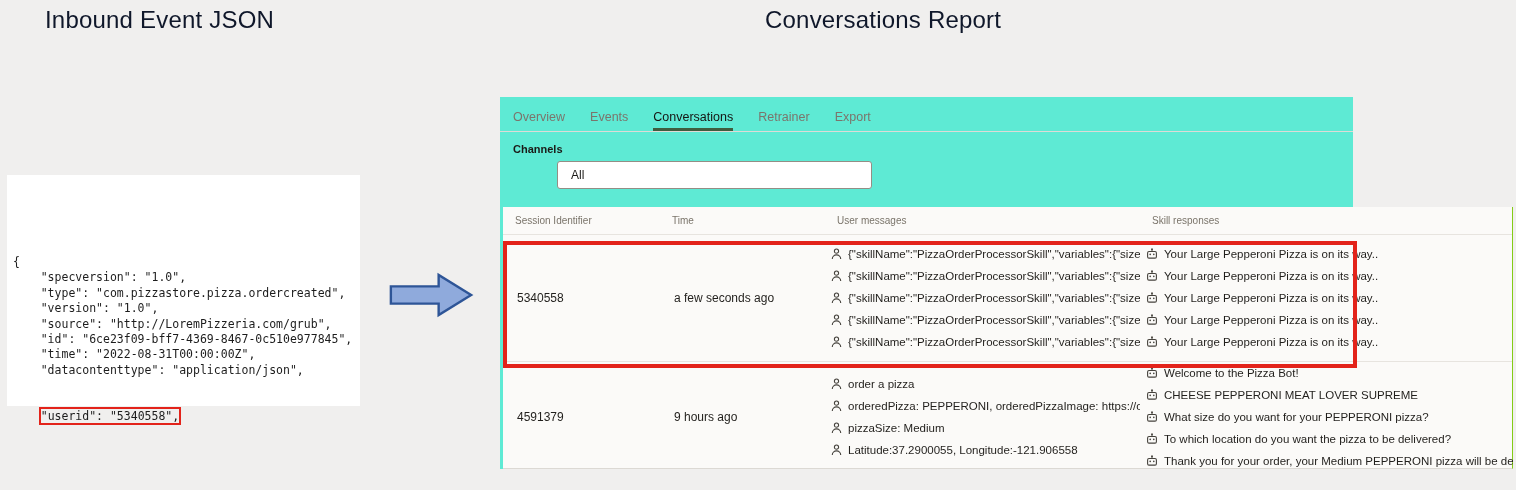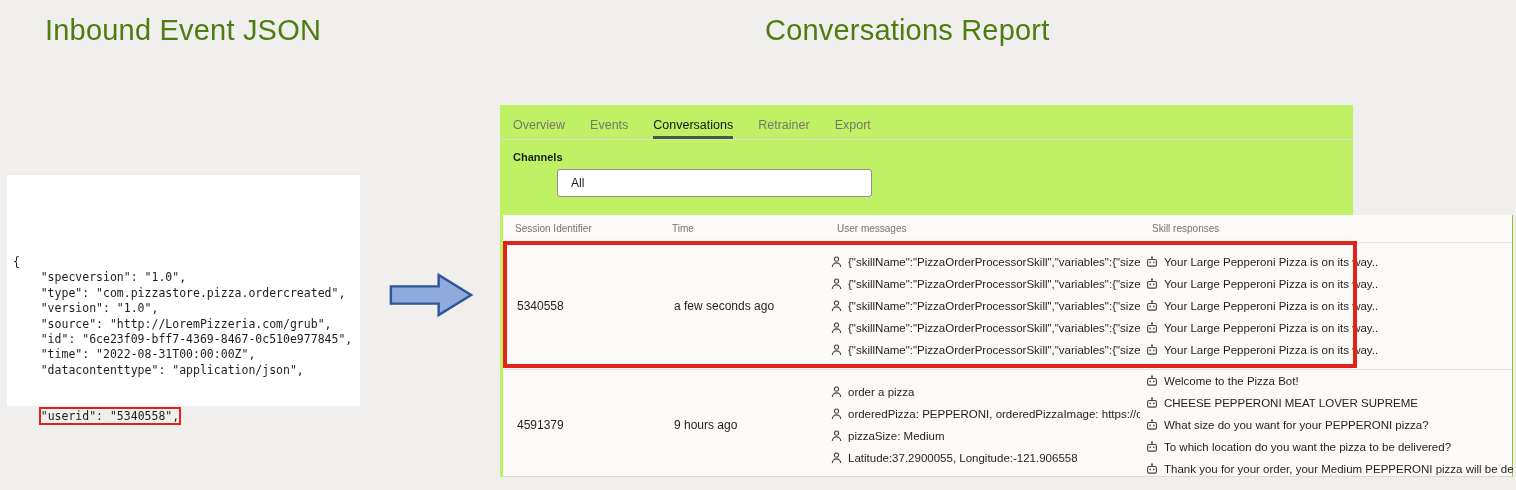--- a/index.html
+++ b/index.html
@@ -1,43 +1,43 @@
 <!DOCTYPE html>
 <html><head>
 <meta charset="utf-8">
 <style>
   html,body { margin:0; padding:0; background:#f0efee; }
   .canvas {
     position:relative; width:1516px; height:490px; overflow:hidden;
     background:#f0efee; font-family:"Liberation Sans", sans-serif;
   }
   
-  .page-title { position:absolute; top:14px; font-size:29px; color:#4d7c0f; letter-spacing:0.2px; }
+  .page-title { position:absolute; top:6px; font-size:24px; color:#0f172a; letter-spacing:0.2px; }
   .title-left  { left:45px; }
   .title-right { left:765px; }
 
   
   .json-panel {
     position:absolute; left:7px; top:175px; width:353px; height:231px;
     background:#ffffff; box-sizing:border-box; padding:3px 4px 0 6px;
     font-family:"DejaVu Sans Mono", monospace; font-size:11.5px; line-height:15.4px;
     color:#1d1d1d; white-space:pre;
   }
   .json-line { white-space:pre; }
   .red-inline {
     outline:2px solid #e3231a; outline-offset:0px;
   }
 
   
   .arrow-wrap { position:absolute; left:388px; top:271px; width:86px; height:48px; }
 
   
   .report {
-    position:absolute; left:500px; top:105px; width:853px; height:372px;
-    background:#bef264;
+    position:absolute; left:500px; top:97px; width:853px; height:372px;
+    background:#5eead4;
   }
   .tab-bar {
     display:flex; gap:25px; padding:13px 0 0 13px;
     border-bottom:1px solid #dedbd6; height:35px; box-sizing:border-box;
   }
   .tab {
     font-size:12.5px; color:#7b756c; padding-bottom:8px; cursor:pointer;
     border-bottom:3px solid transparent;
   }
   .tab.active { color:#161513; font-weight:normal; border-bottom-color:#3f5d3f; }

